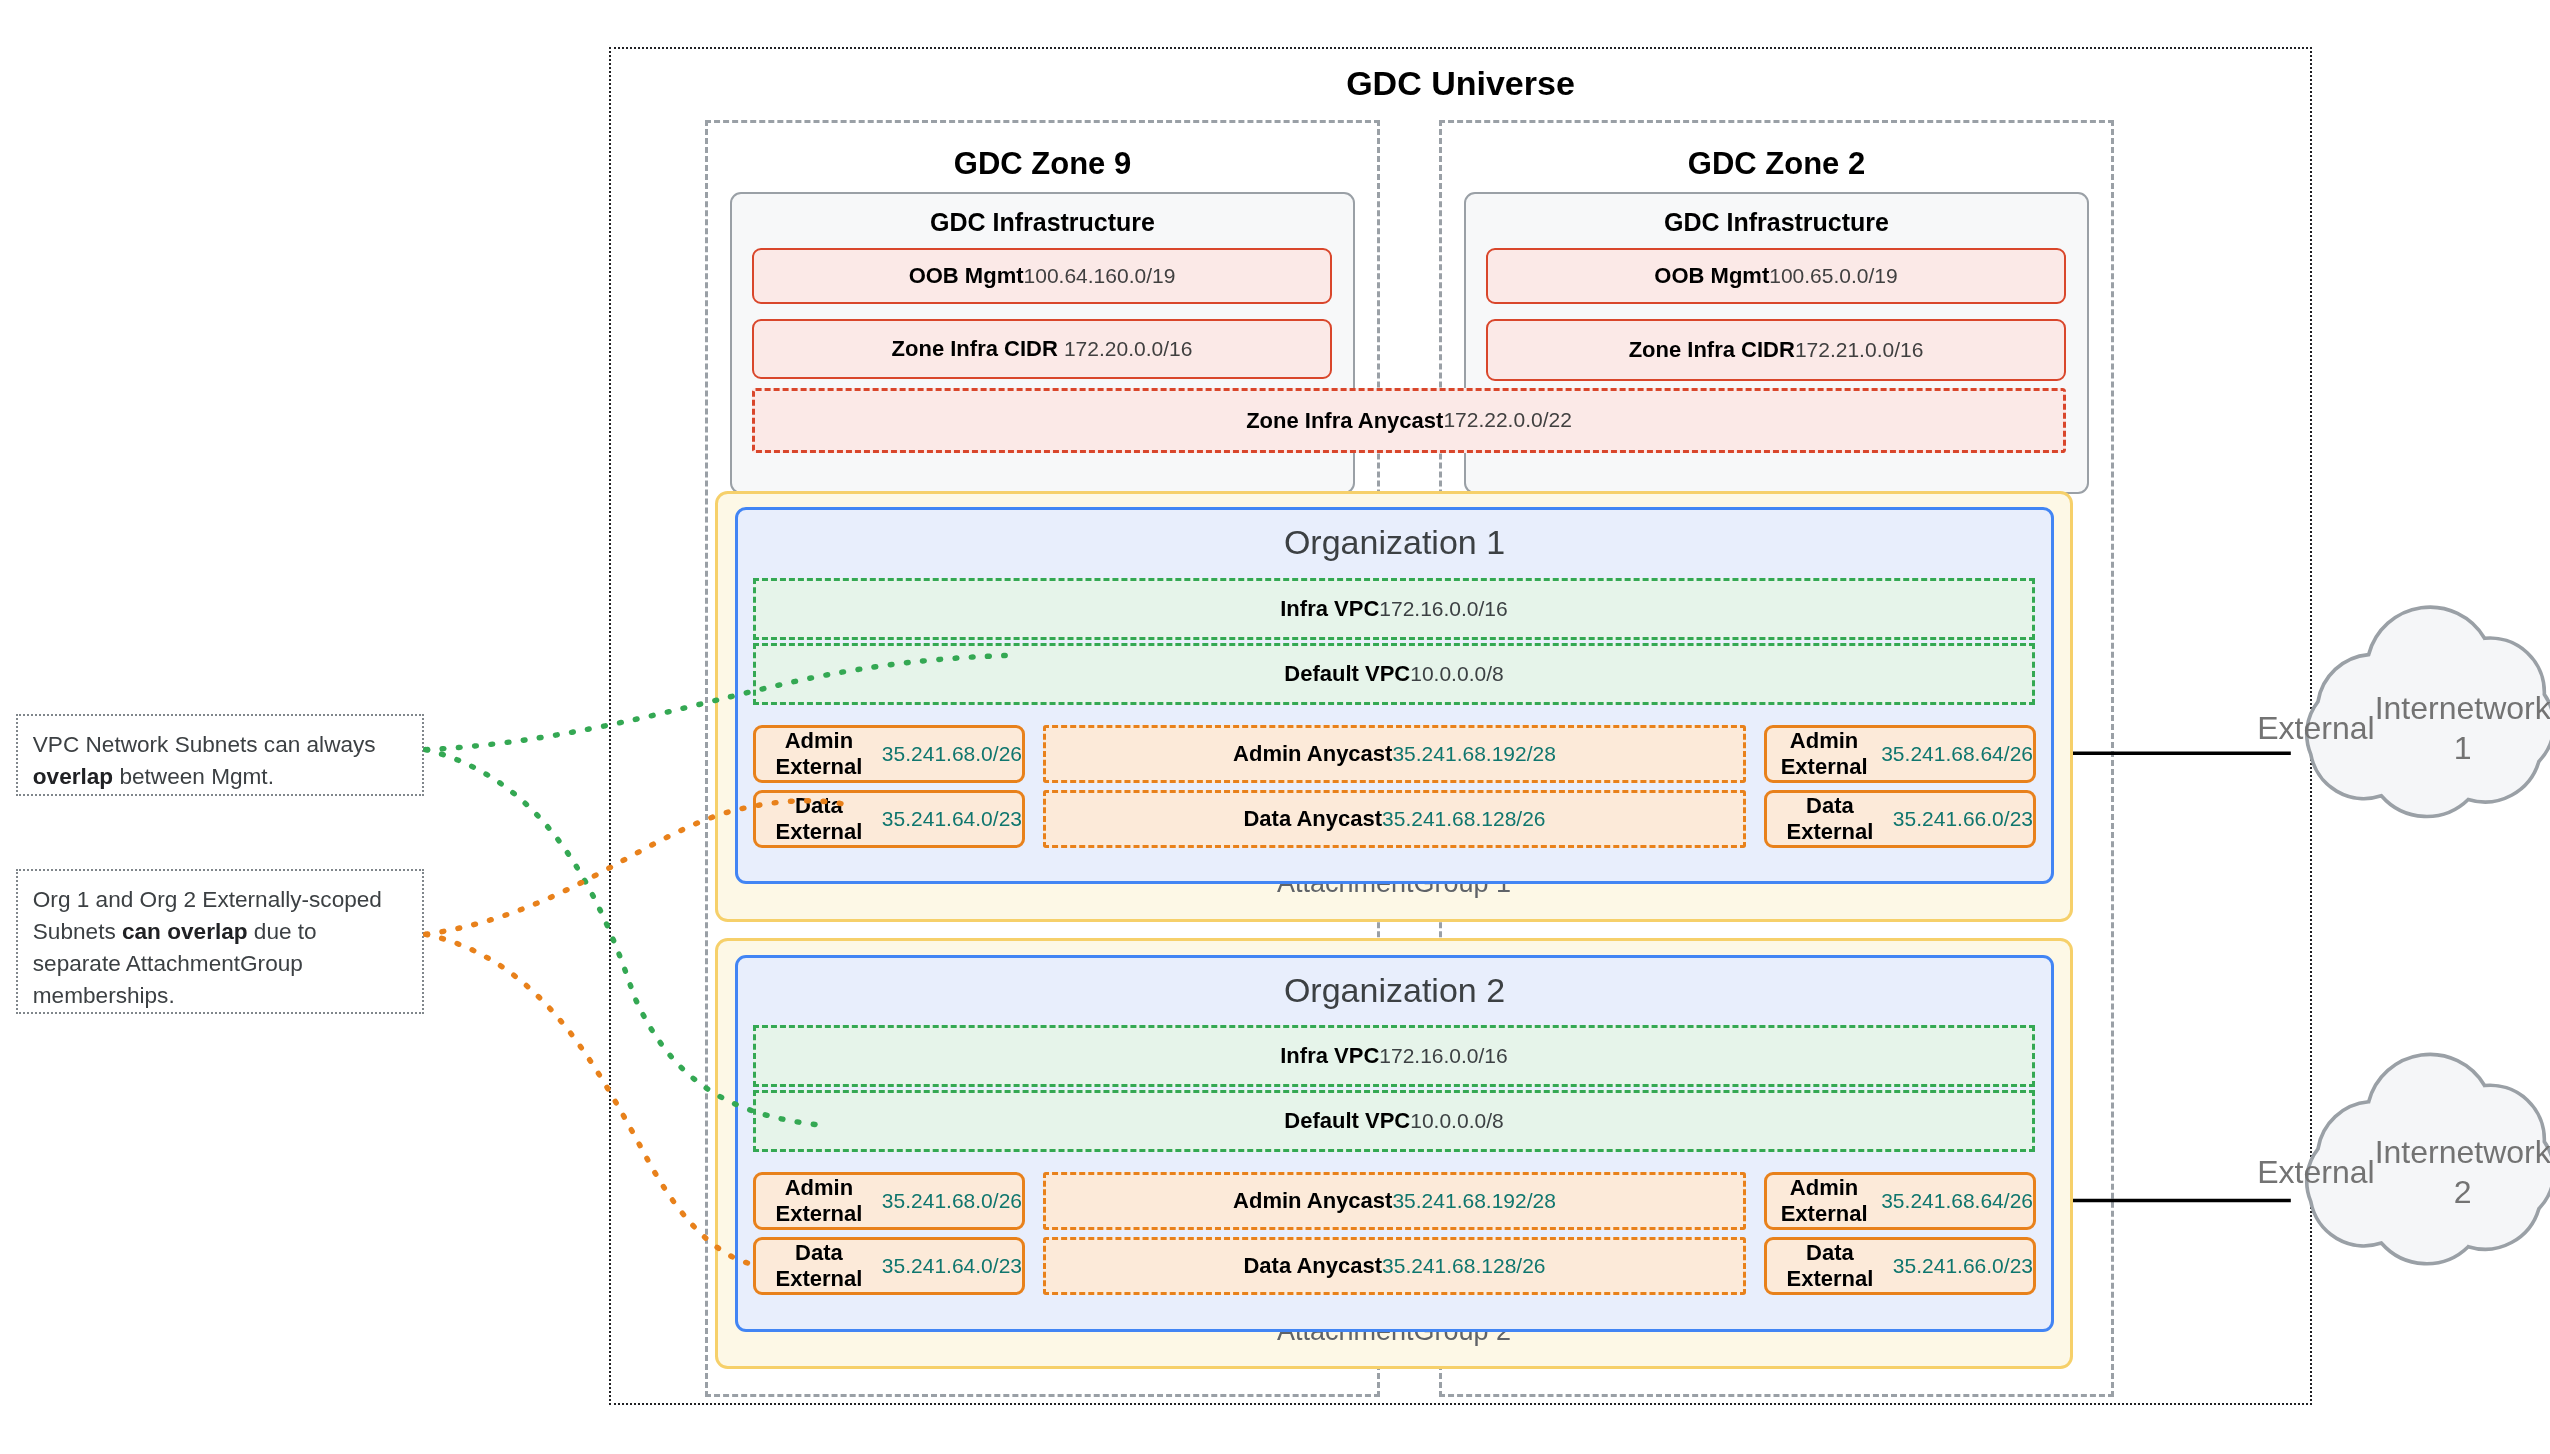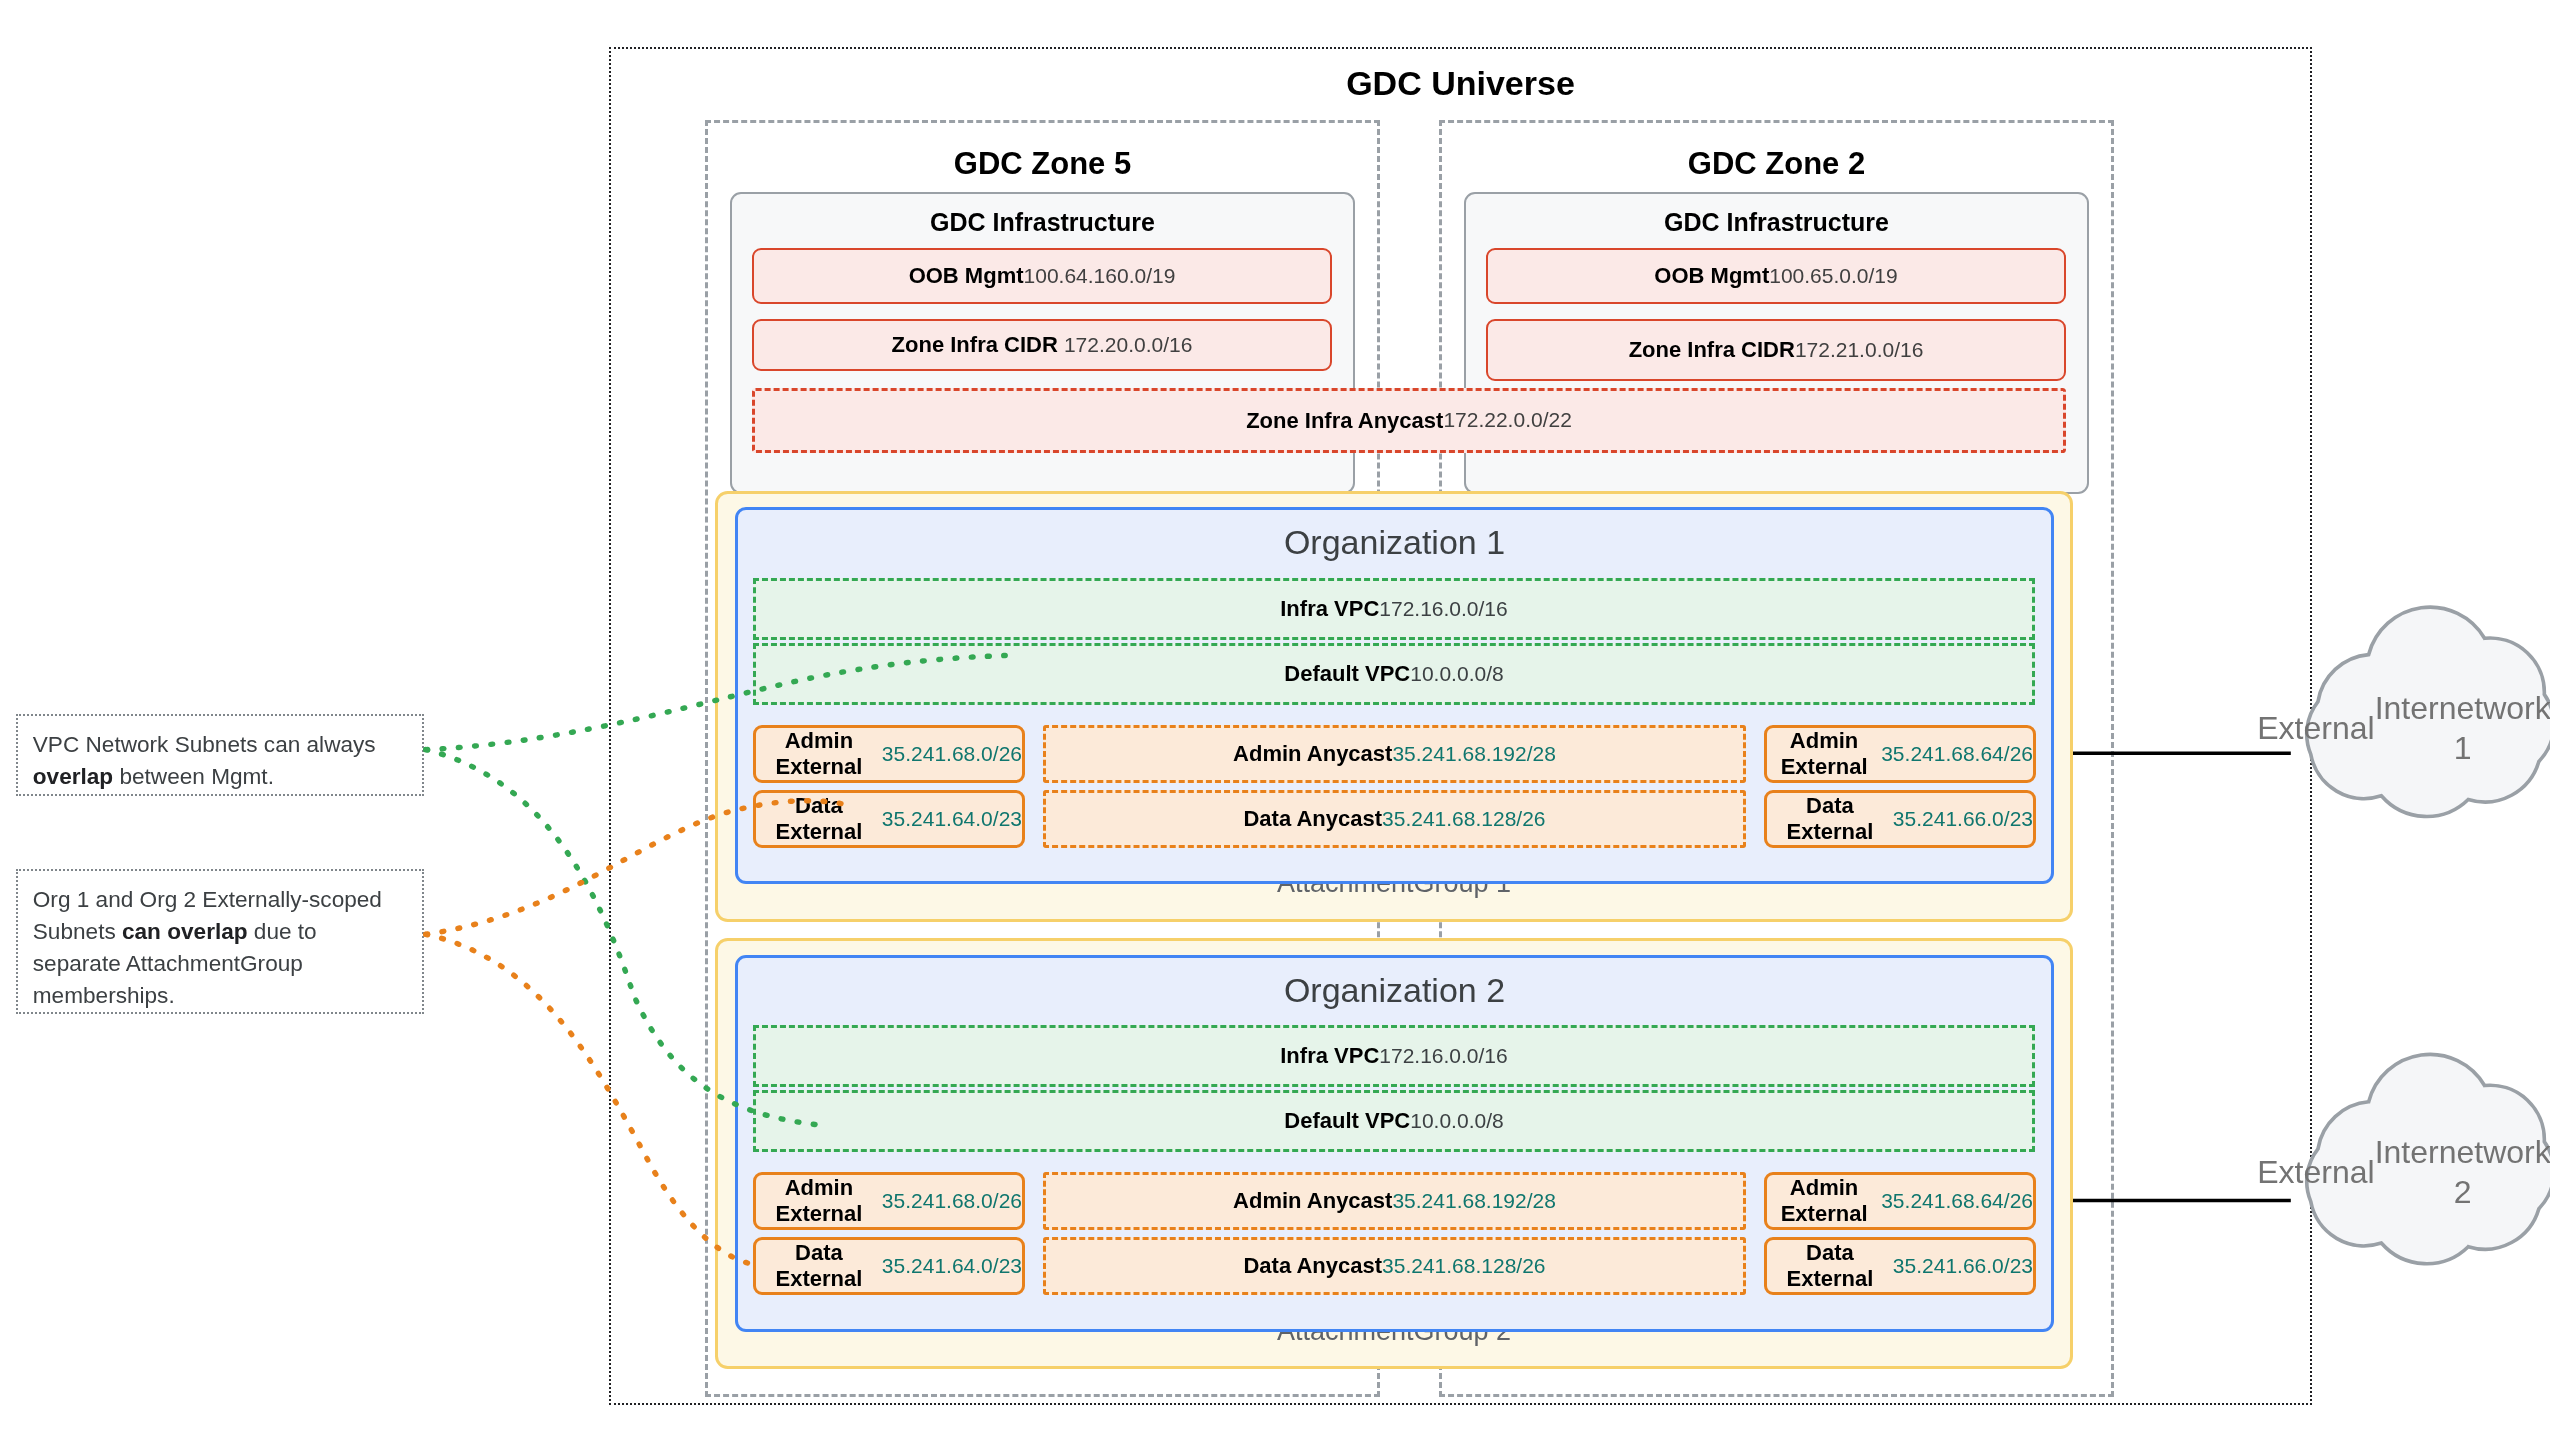--- a/index.html
+++ b/index.html
@@ -42,21 +42,21 @@
 
   
   .redbox{
     border:2.7px solid #d9462b;background:#fbe9e7;border-radius:9px;
     padding:5.4px 9px;line-height:1.18;
   }
   .redbox .lbl{font-size:22px;font-weight:bold;color:#000;}
   .redbox .val{font-size:21px;color:#404040;}
   .redbox .inline .lbl{font-weight:bold;}
   #oob1{left:752px;top:248px;width:580px;height:56px;}
-  #zic1{left:752px;top:319px;width:580px;height:52px;}
+  #zic1{left:752px;top:319px;width:580px;height:60px;}
   #oob2{left:1486px;top:248px;width:580px;height:56px;}
   #zic2{left:1486px;top:319px;width:580px;height:62px;}
   #zone-anycast{
     left:752px;top:388px;width:1314px;height:65px;
     border:3.6px dashed #d9462b;background:#fbe9e7;border-radius:3.6px;
     z-index:6;
   }
 
   
   .agroup{
@@ -166,21 +166,21 @@
              a66 66 0 0 1 -96 -4
              a60 60 0 0 1 -78 -46
              a58 58 0 0 1 8 -58 Z" fill="#f5f6f8" stroke="#9aa0a6" stroke-width="4"></path>
   </g>
 </svg>
 
 <div class="abs" id="universe"></div>
 <div class="abs ctr" id="universe-title">GDC Universe</div>
 
 <div class="abs zone" id="zone1"></div>
-<div class="abs ctr zone-title" id="zone1-title">GDC Zone 5</div>
+<div class="abs ctr zone-title" id="zone1-title">GDC Zone 9</div>
 
 <div class="abs zone" id="zone2"></div>
 <div class="abs ctr zone-title" id="zone2-title">GDC Zone 2</div>
 
 <div class="abs infra" id="infra1"></div>
 <div class="abs ctr infra-title" id="infra1-title">GDC Infrastructure</div>
 
 <div class="abs infra" id="infra2"></div>
 <div class="abs ctr infra-title" id="infra2-title">GDC Infrastructure</div>
 

